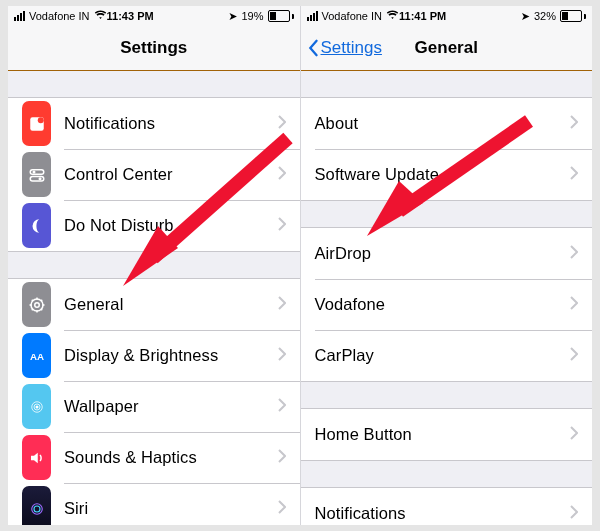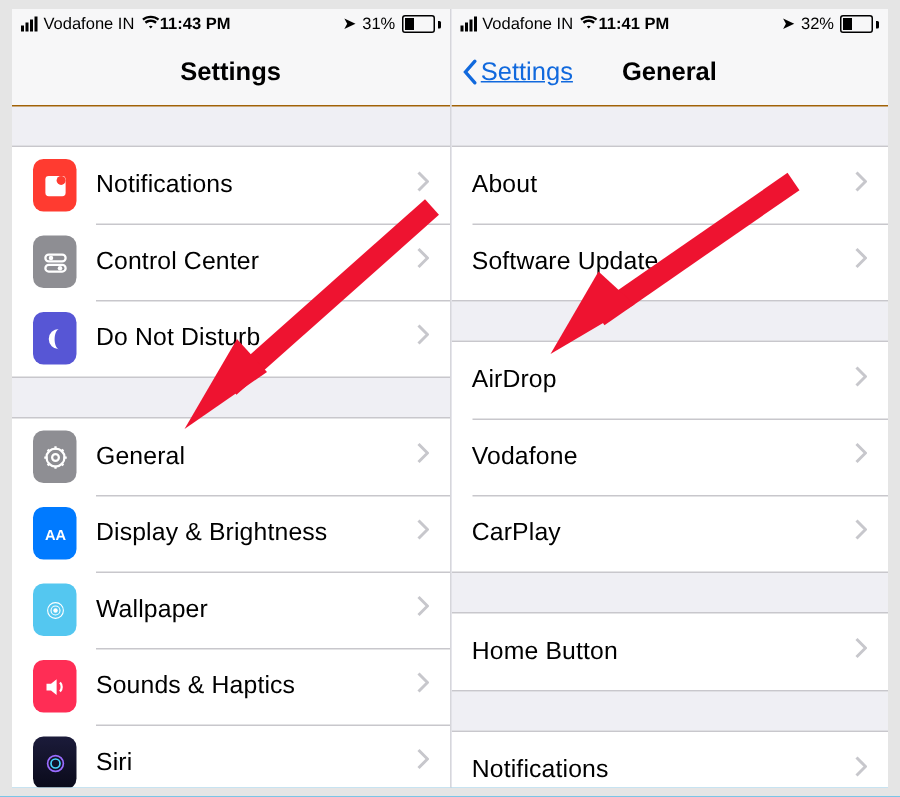--- a/index.html
+++ b/index.html
@@ -5,21 +5,21 @@
   html,body{margin:0;padding:0;}
   body{
     width:600px;height:531px;
     background:#e5e5e5;
     font-family:-apple-system,"Helvetica Neue",Arial,sans-serif;
     position:relative;
   }
   .stage{
     position:absolute;left:8px;top:6px;
     width:584px;height:519px;
-    background:#0ea5e9;
+    background:#a21caf;
     display:flex;
   }
   .phone{
     width:50%;
     height:100%;
     background:#efeff4;
     display:flex;flex-direction:column;
     overflow:hidden;
     position:relative;
   }
@@ -76,21 +76,21 @@
     content:"";position:absolute;left:14px;right:0;top:0;height:1px;
     background:#c8c7cc;
   }
   .left .row + .row::before{left:56px;}
   .row .label{flex:1;font-size:16.5px;color:#000;letter-spacing:.1px;}
   .row .chev{color:#c7c7cc;}
   .chev-svg{width:8px;height:14px;}
 
   
   .appicon{
-    width:29px;height:35px;border-radius:7px;margin-right:13px;
+    width:29px;height:45px;border-radius:7px;margin-right:13px;
     display:flex;align-items:center;justify-content:center;flex:0 0 29px;
   }
   .appicon svg{width:18px;height:18px;}
   .ic-notif{background:#ff3b30}
   .ic-cc{background:#8e8e93}
   .ic-dnd{background:#5756d5}
   .ic-gen{background:#8e8e93}
   .ic-disp{background:#007aff}
   .ic-wall{background:#54c7f0}
   .ic-sound{background:#ff2d55}
@@ -117,21 +117,21 @@
         <span>Vodafone IN</span>
         <span>
           <svg class="wifi" viewBox="0 0 16 12">
               <path d="M8 11L9.5 9.2C8.7 8.5 7.3 8.5 6.5 9.2L8 11zM4.3 7C6.3 5.2 9.7 5.2 11.7 7L13 5.4C10.2 3 5.8 3 3 5.4L4.3 7zM1 3C4.8-0.3 11.2-0.3 15 3L13.8 4.4C10.6 1.7 5.4 1.7 2.2 4.4L1 3z" fill="#000"></path>
             </svg>
         </span>
       </div>
       <div class="center">11:43 PM</div>
       <div class="right">
         <span class="locarrow">➤</span>
-        <span>31%</span>
+        <span>19%</span>
         <span class="batt">
             <span class="batt-body">
               <span class="batt-fill"></span>
             </span>
             <span class="batt-tip"></span>
           </span>
       </div>
     </div>
 
     <div class="nav">

